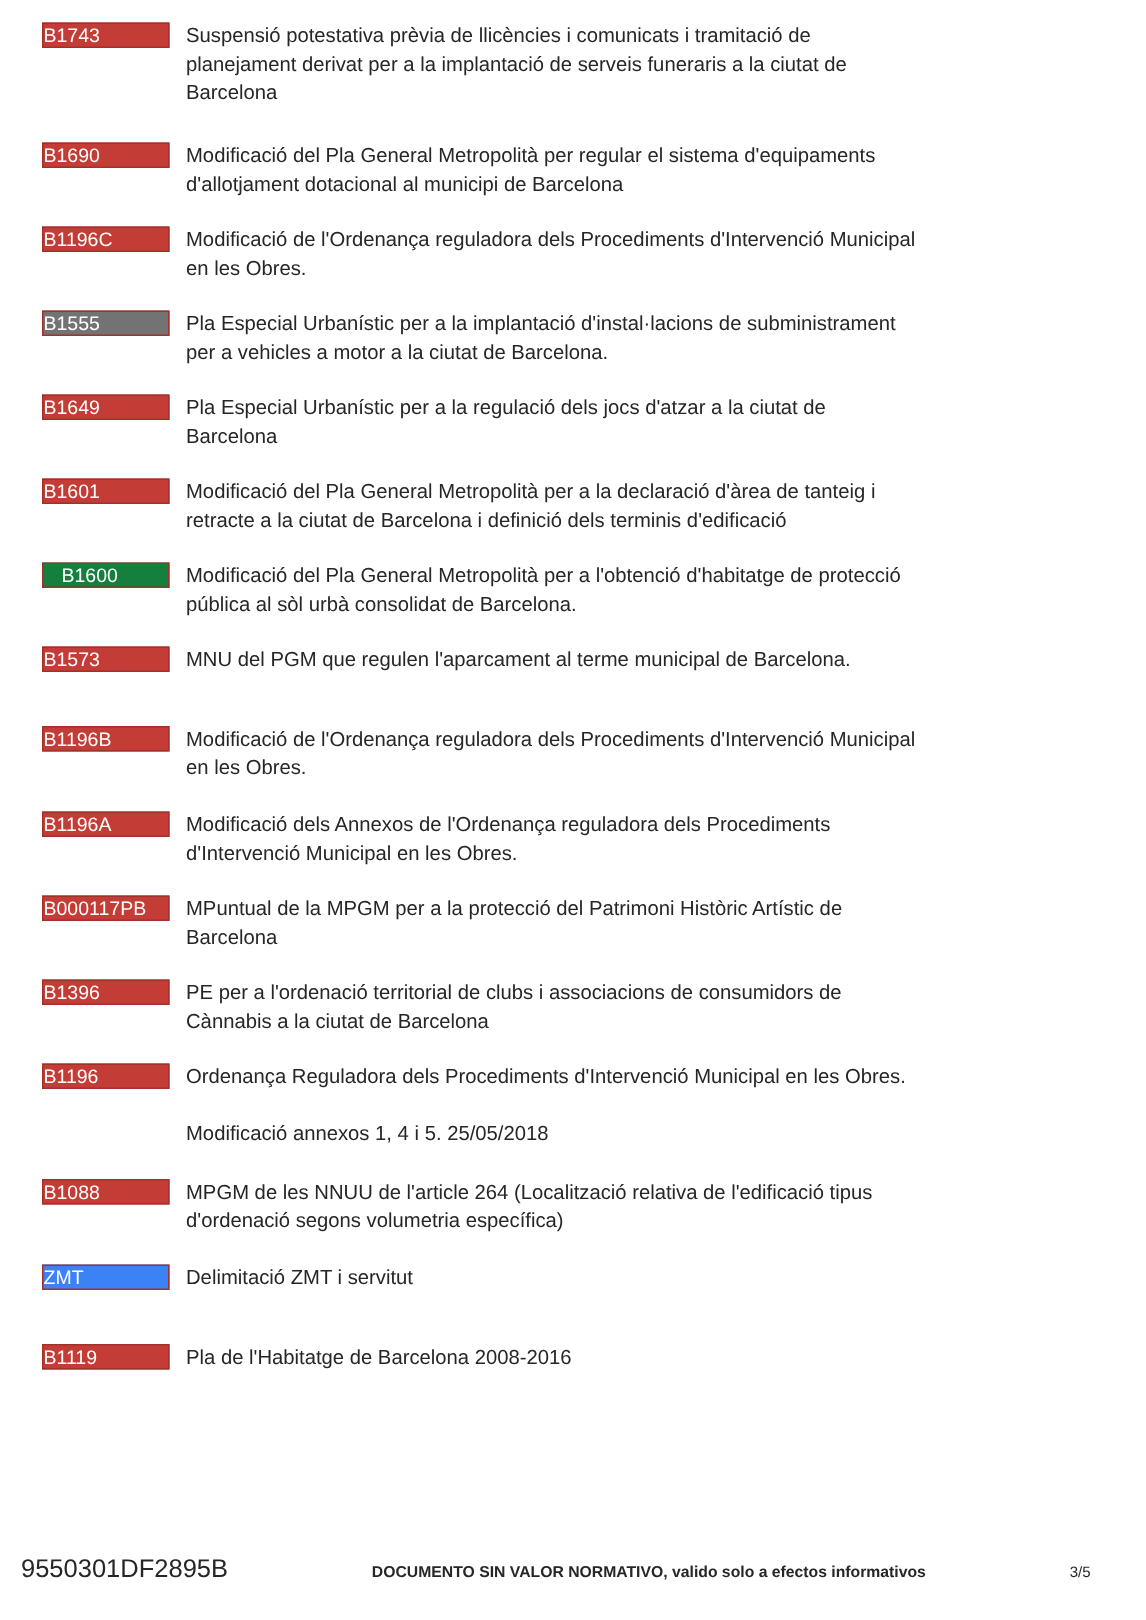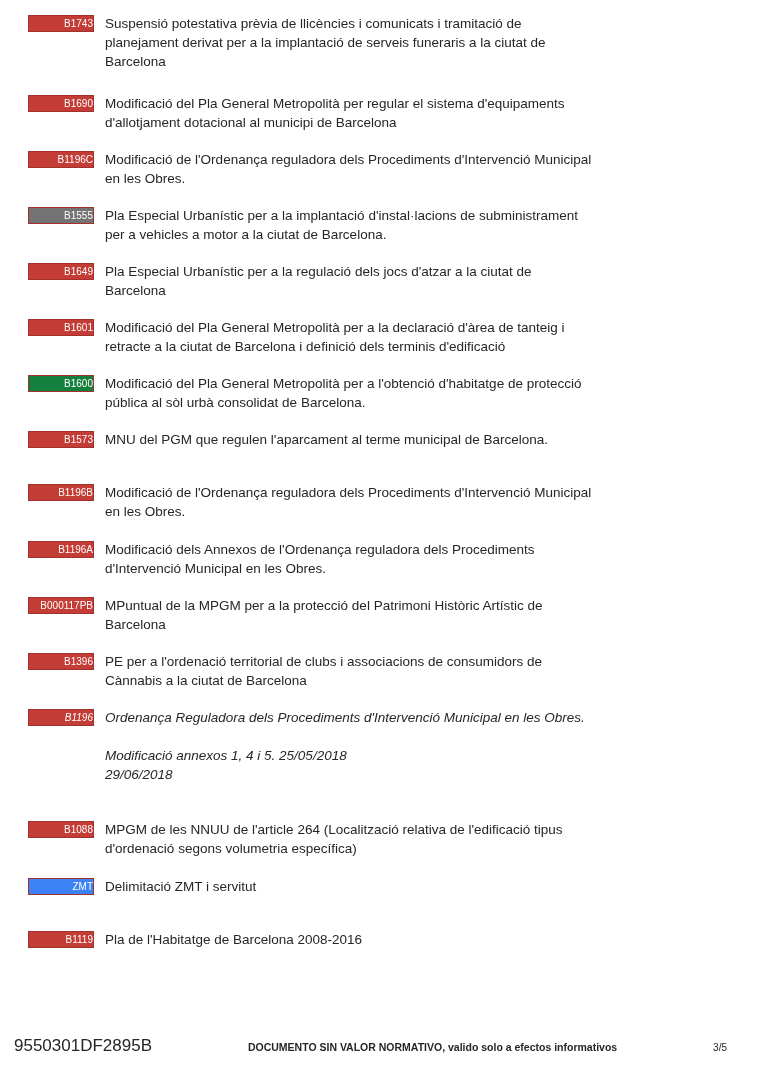--- a/index.html
+++ b/index.html
@@ -12,41 +12,41 @@
     color: #262626;
     position: relative;
     overflow: hidden;
   }
   .page { position: absolute; inset: 0; }
   .items { padding-top: 14px; }
   .item { display: flex; align-items: flex-start; margin-bottom: 18px; }
   .badge {
     flex: none;
     display: block;
-    width: 66px; height: 17px;
+    width: 85px; height: 17px;
     margin-left: 28px; margin-top: 1px;
     background: #c43c36;
     border: 1px solid #a2302b;
     color: #ffffff;
-    font-size: 10px; line-height: 15px;
-    text-align: right;
+    font-size: 13px; line-height: 15px;
+    text-align: left;
     cursor: pointer;
   }
   .desc {
     margin-left: 11px;
     width: 488px;
     font-size: 13.5px;
     line-height: 19px;
   }
   .notes { margin-top: 19px; }
   
   .item:nth-child(1)  { margin-bottom: 23px; }
   .item:nth-child(8)  { margin-bottom: 34px; }
   .item:nth-child(9)  { margin-bottom: 19px; }
-  .item:nth-child(13) { margin-bottom: 36px; font-style: italic; }
+  .item:nth-child(13) { margin-bottom: 20px; }
   .item:nth-child(14) { margin-bottom: 19px; }
   .item:nth-child(15) { margin-bottom: 34px; }
   .footer {
     position: absolute;
     left: 14px; right: 37px; top: 1036px;
     display: flex;
     justify-content: space-between;
     align-items: baseline;
   }
   .footer .doc-code   { font-size: 17px; }
@@ -154,21 +154,20 @@
 
     </div>
   </div>
 
   <div class="item">
     <span class="badge" style="background: rgb(196, 60, 54);">B1196</span>
     <div class="desc">
       <div class="desc-text">Ordenança Reguladora dels Procediments d'Intervenció Municipal en les Obres.</div>
       <div class="notes">
             <div>Modificació annexos 1, 4 i 5. 25/05/2018</div>
-            <div>29/06/2018</div>
           </div>
     </div>
   </div>
 
   <div class="item">
     <span class="badge" style="background: rgb(196, 60, 54);">B1088</span>
     <div class="desc">
       <div class="desc-text">MPGM de les NNUU de l'article 264 (Localització relativa de l'edificació tipus d'ordenació segons volumetria específica)</div>
 
     </div>

